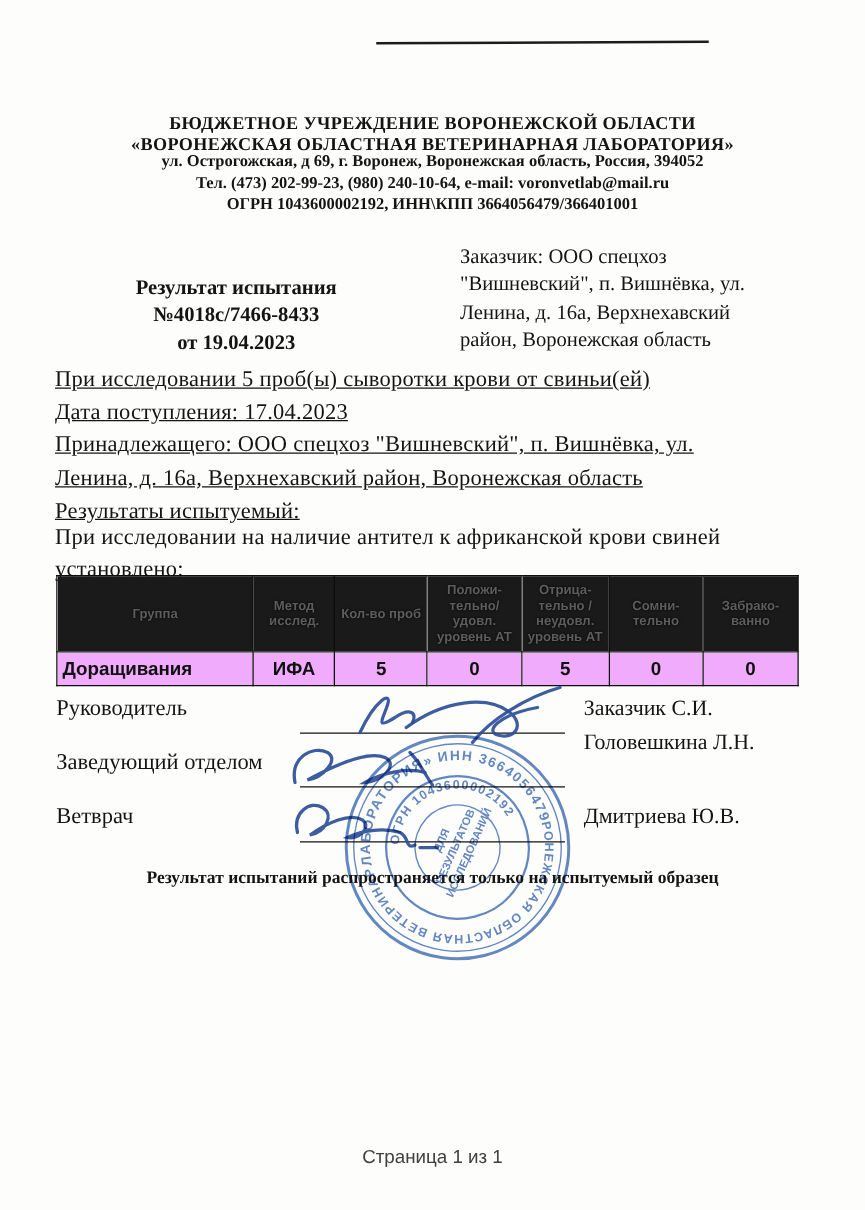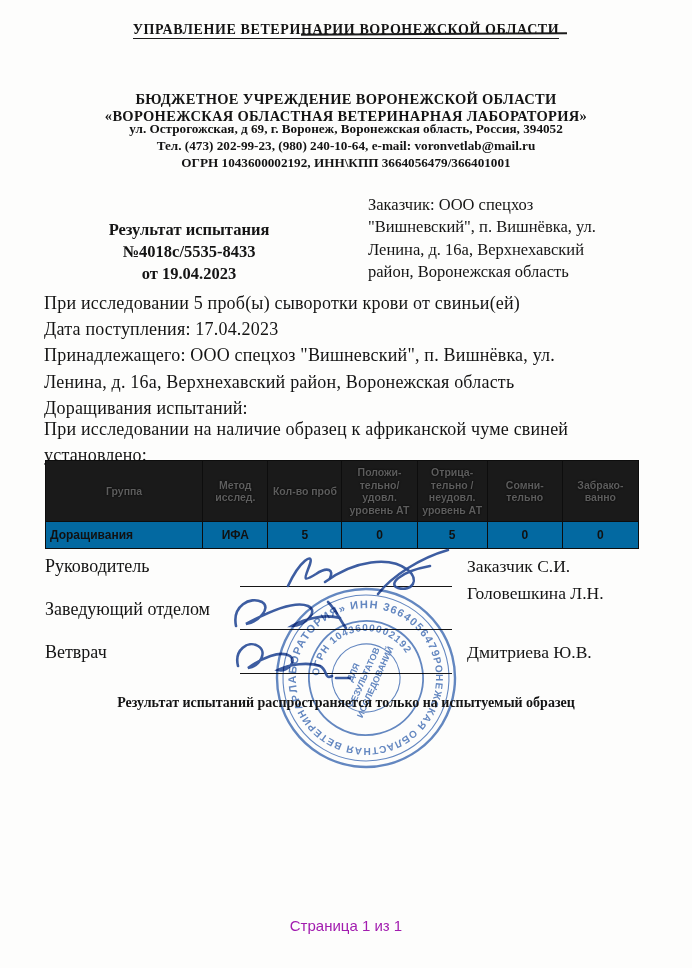--- a/index.html
+++ b/index.html
@@ -19,88 +19,85 @@
     font-weight:bold;font-size:14.5px;line-height:17px;letter-spacing:.3px;margin-top:36px;}
   .addr{position:absolute;top:120px;left:0;width:100%;text-align:center;
     font-size:13.2px;line-height:17px;font-weight:bold;}
   
   .result-block{position:absolute;top:196px;left:58px;width:262px;text-align:center;
     font-weight:bold;font-size:16.5px;line-height:22px;margin-top:23px;}
   .customer-block{position:absolute;top:194px;left:368px;width:248px;
     font-size:16.5px;line-height:22.4px;}
   
   .body-block{position:absolute;top:290px;left:44px;width:560px;
-    font-size:18px;line-height:26.2px;letter-spacing:.2px;}
+    font-size:18px;line-height:26.2px;letter-spacing:.2px;text-decoration:underline;}
   .body-block2{position:absolute;top:416px;left:44px;width:560px;
     font-size:18px;line-height:26.2px;letter-spacing:.2px;}
   
   table.results{position:absolute;top:460px;left:45px;width:594px;
     border-collapse:collapse;table-layout:fixed;
     font-family:"Liberation Sans",sans-serif;}
   table.results td,table.results th{border:1.6px solid #0d0d0d;overflow:hidden;}
   table.results th{
     background:#1a1a1a;color:#5d5d5d;font-size:10.5px;font-weight:bold;
     height:58px;text-align:center;vertical-align:middle;white-space:pre-line;
     line-height:12.5px;text-shadow:0 0 2px #000;
   }
-  table.results td{height:24px;background:#0369a1;font-size:12px;text-align:center;
+  table.results td{height:24px;background:#f0abfc;font-size:15px;text-align:center;
     font-weight:bold;color:#111;}
   table.results td.left{text-align:left;padding-left:4px;font-weight:600;}
   
   .sig-role{position:absolute;left:45px;font-size:18px;}
   .sig-name{position:absolute;left:467px;font-size:17.5px;}
   .sig-line{position:absolute;left:240px;width:212px;height:0;border-top:1.9px solid #151515;}
   .sig-svg{position:absolute;pointer-events:none;}
   .sig-svg path{fill:none;stroke:#2c4f99;stroke-width:2.6;stroke-linecap:round;opacity:.92;}
   
   .stamp{position:absolute;left:250px;top:562px;width:232px;height:232px;
     transform:rotate(-14deg);opacity:.8;mix-blend-mode:multiply;}
   .stamp circle{fill:none;stroke:#3d6ab4;}
   .stamp text{fill:#3d6ab4;font-family:"Liberation Sans",sans-serif;font-weight:bold;}
   
   .note{position:absolute;top:695px;left:0;width:100%;text-align:center;
     font-weight:bold;font-size:14px;}
   .page-num{position:absolute;top:917px;left:0;width:100%;text-align:center;
-    font-family:"Liberation Sans",sans-serif;font-size:15px;color:#a21caf;}
+    font-family:"Liberation Sans",sans-serif;font-size:15px;color:#404040;}
 </style>
 </head>
 <body>
 
 <div class="page">
 
-  <div class="dept">
-    <span>УПРАВЛЕНИЕ ВЕТЕРИНАРИИ ВОРОНЕЖСКОЙ ОБЛАСТИ</span>
-  </div>
   <div class="dept-strike"></div>
 
   <div class="orgname">
     <div>БЮДЖЕТНОЕ УЧРЕЖДЕНИЕ ВОРОНЕЖСКОЙ ОБЛАСТИ</div>
     <div>«ВОРОНЕЖСКАЯ ОБЛАСТНАЯ ВЕТЕРИНАРНАЯ ЛАБОРАТОРИЯ»</div>
   </div>
 
   <div class="addr">
     <div>ул. Острогожская, д 69, г. Воронеж, Воронежская область, Россия, 394052</div>
     <div>Тел. (473) 202-99-23, (980) 240-10-64, e-mail: voronvetlab@mail.ru</div>
     <div>ОГРН 1043600002192, ИНН\КПП 3664056479/366401001</div>
   </div>
 
   <div class="result-block">
     <div>Результат испытания</div>
-    <div>№4018с/5535-8433</div>
+    <div>№4018с/7466-8433</div>
     <div>от 19.04.2023</div>
   </div>
   <div class="customer-block">Заказчик: ООО спецхоз "Вишневский", п. Вишнёвка, ул. Ленина, д. 16а, Верхнехавский район, Воронежская область</div>
 
   <div class="body-block">
     <div>При исследовании 5 проб(ы) сыворотки крови от свиньи(ей)</div>
     <div>Дата поступления: 17.04.2023</div>
     <div>Принадлежащего: ООО спецхоз "Вишневский", п. Вишнёвка, ул. Ленина, д. 16а, Верхнехавский район, Воронежская область</div>
-    <div>Доращивания испытаний:</div>
+    <div>Результаты испытуемый:</div>
   </div>
-  <div class="body-block2">При исследовании на наличие образец к африканской чуме свиней установлено:</div>
+  <div class="body-block2">При исследовании на наличие антител к африканской крови свиней установлено:</div>
 
   <table class="results">
     <colgroup>
       <col style="width:157px">
         <col style="width:65px">
         <col style="width:74px">
       <col style="width:75px">
         <col style="width:70px">
         <col style="width:75px">
         <col style="width:76px">

